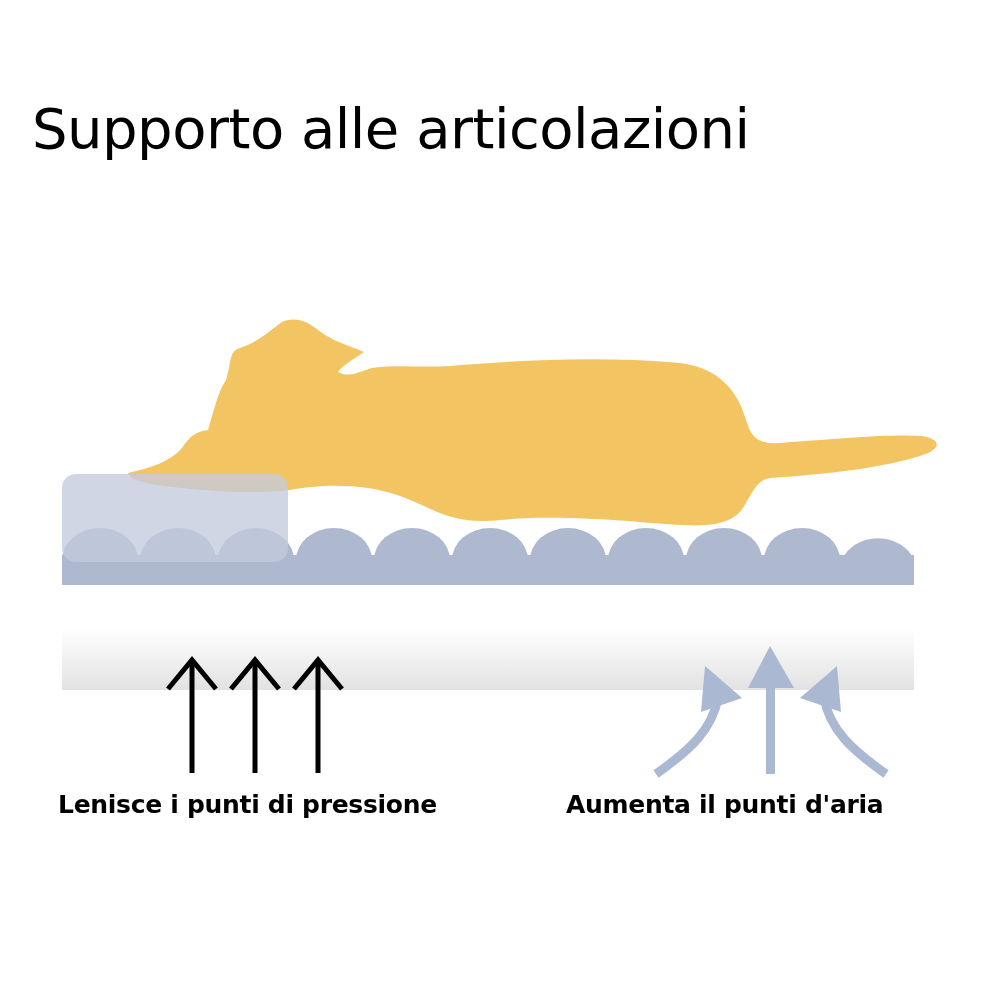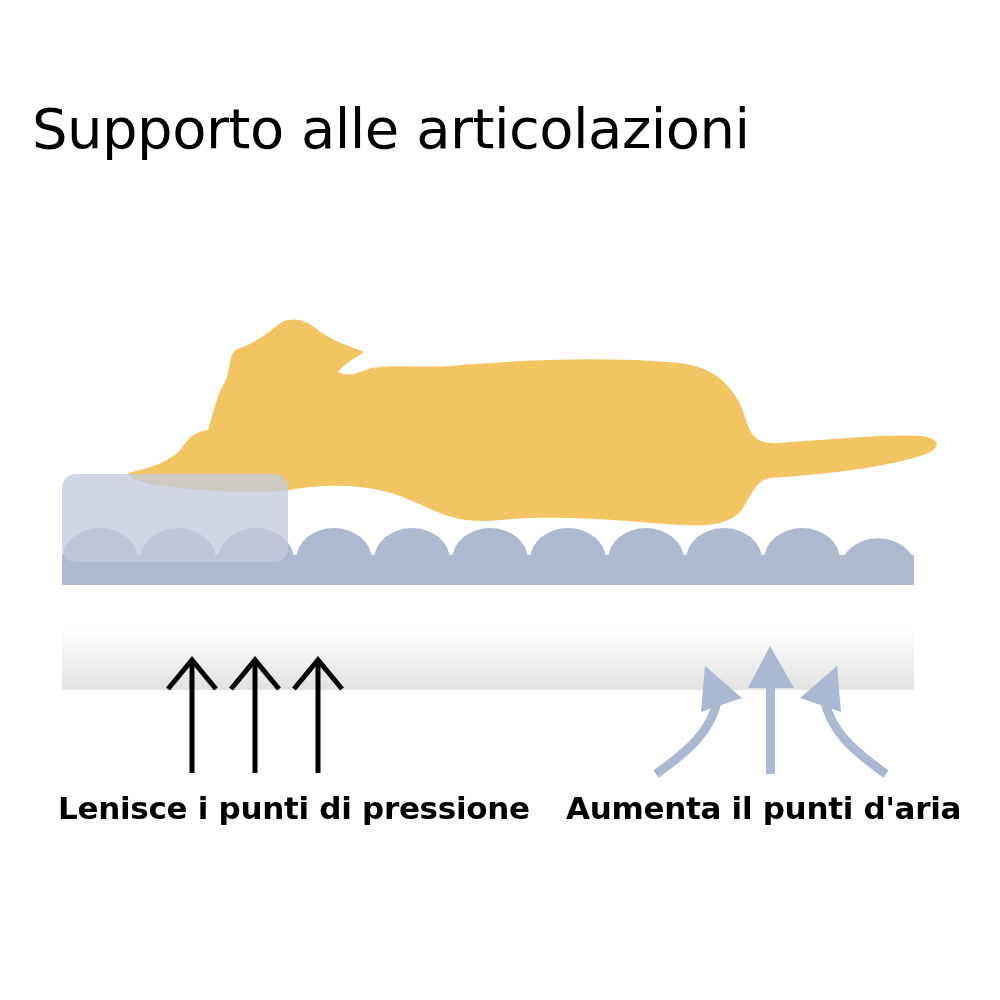--- a/index.html
+++ b/index.html
@@ -1,19 +1,19 @@
 <!DOCTYPE html>
 <html><head>
 <meta charset="utf-8">
 <style>
   html,body{margin:0;padding:0;background:#ffffff;}
   body{width:1000px;height:1000px;position:relative;overflow:hidden;font-family:"DejaVu Sans",sans-serif;}
   .title{position:absolute;left:0;top:96px;width:1000px;text-align:left;font-size:56px;font-weight:normal;color:#000;letter-spacing:-0.5px;margin-left:32px;}
   svg.scene{position:absolute;left:0;top:0;}
-  .label{position:absolute;top:790px;font-size:31px;font-weight:bold;color:#000;white-space:nowrap;letter-spacing:-0.3px;}
+  .label{position:absolute;top:790px;font-size:25px;font-weight:bold;color:#000;white-space:nowrap;letter-spacing:-0.3px;}
   .label-left{left:58px;}
   .label-right{left:566px;}
 </style>
 </head>
 <body>
 
 <div class="title">Supporto alle articolazioni</div>
 
 <svg class="scene" width="1000" height="1000" viewBox="0 0 1000 1000">
   <defs>

